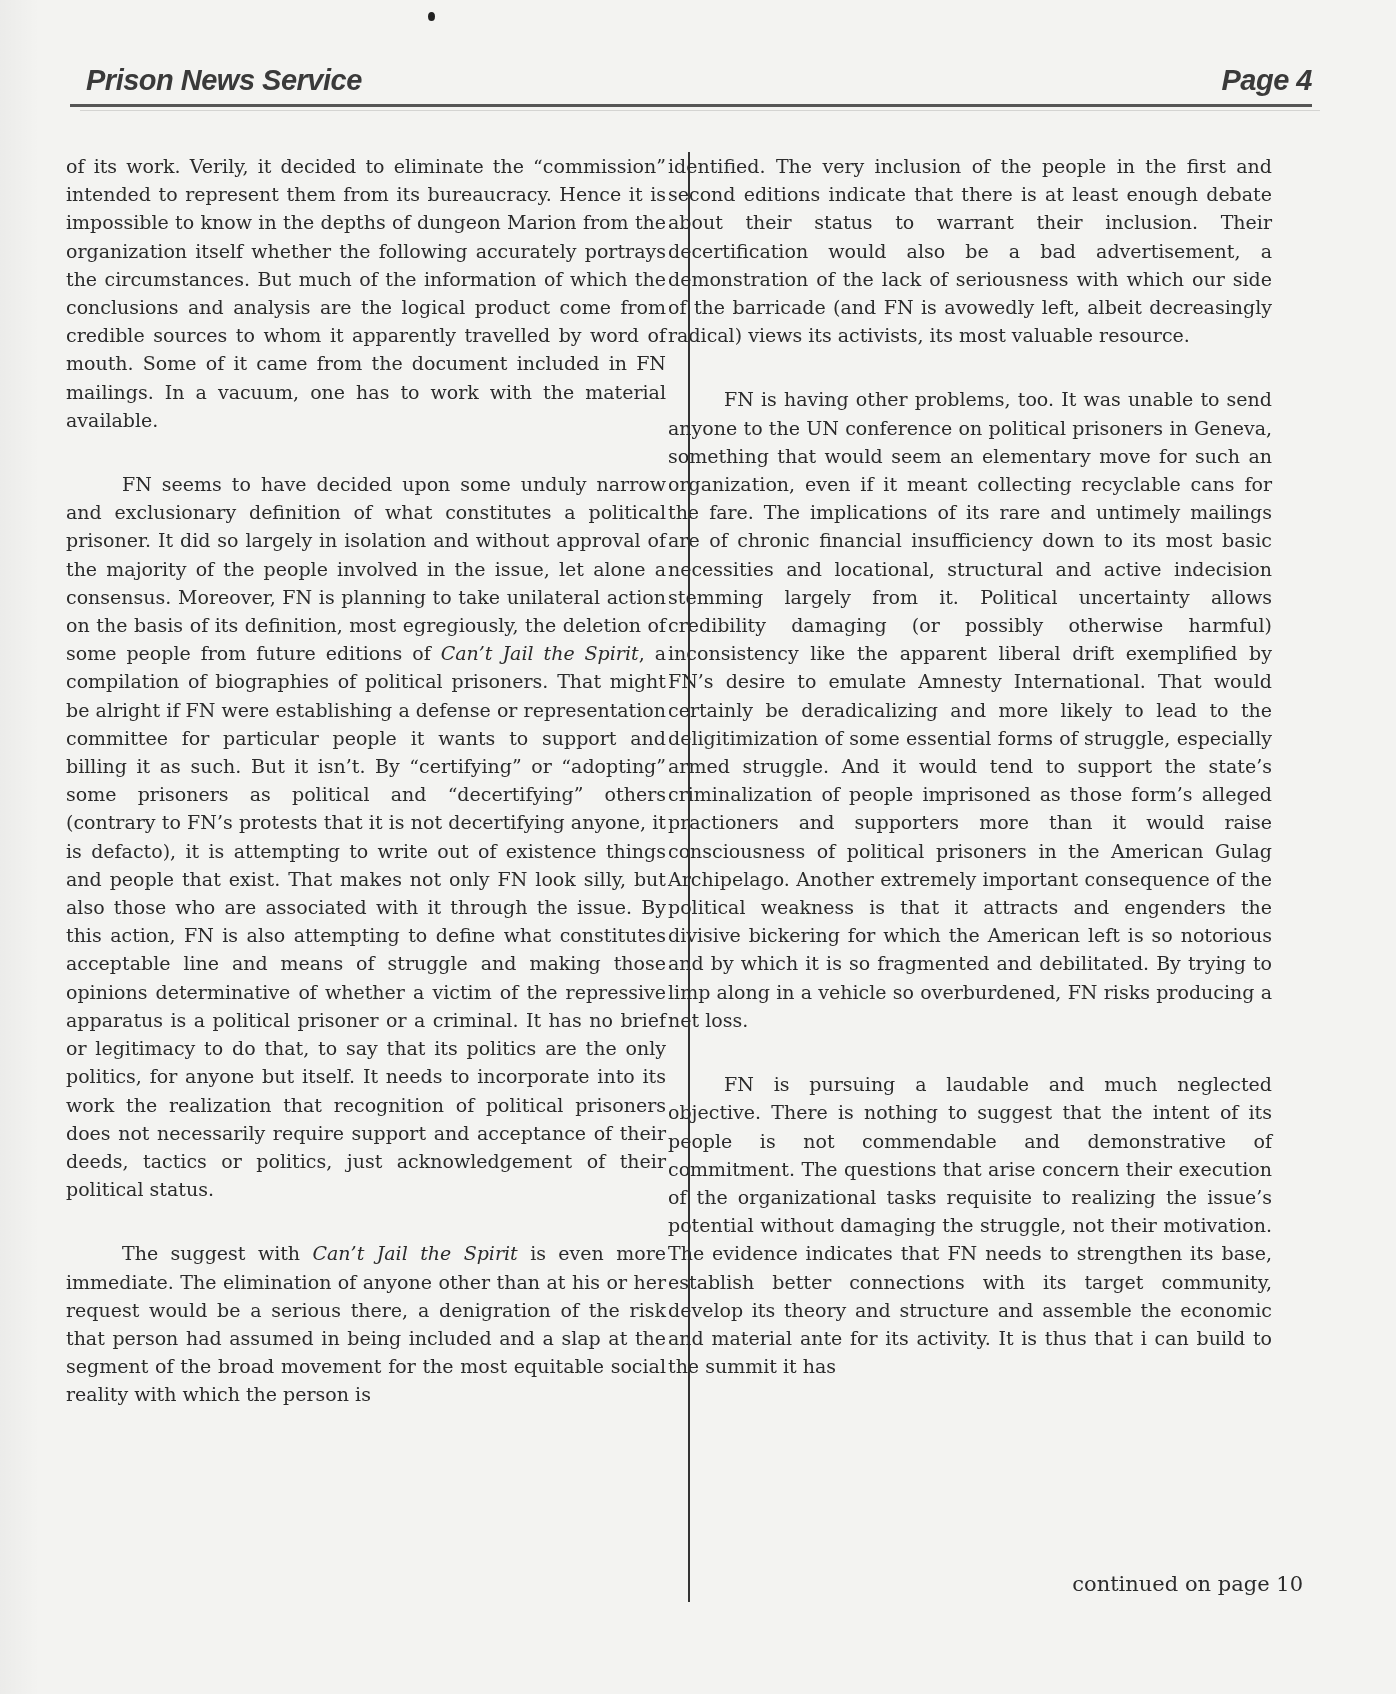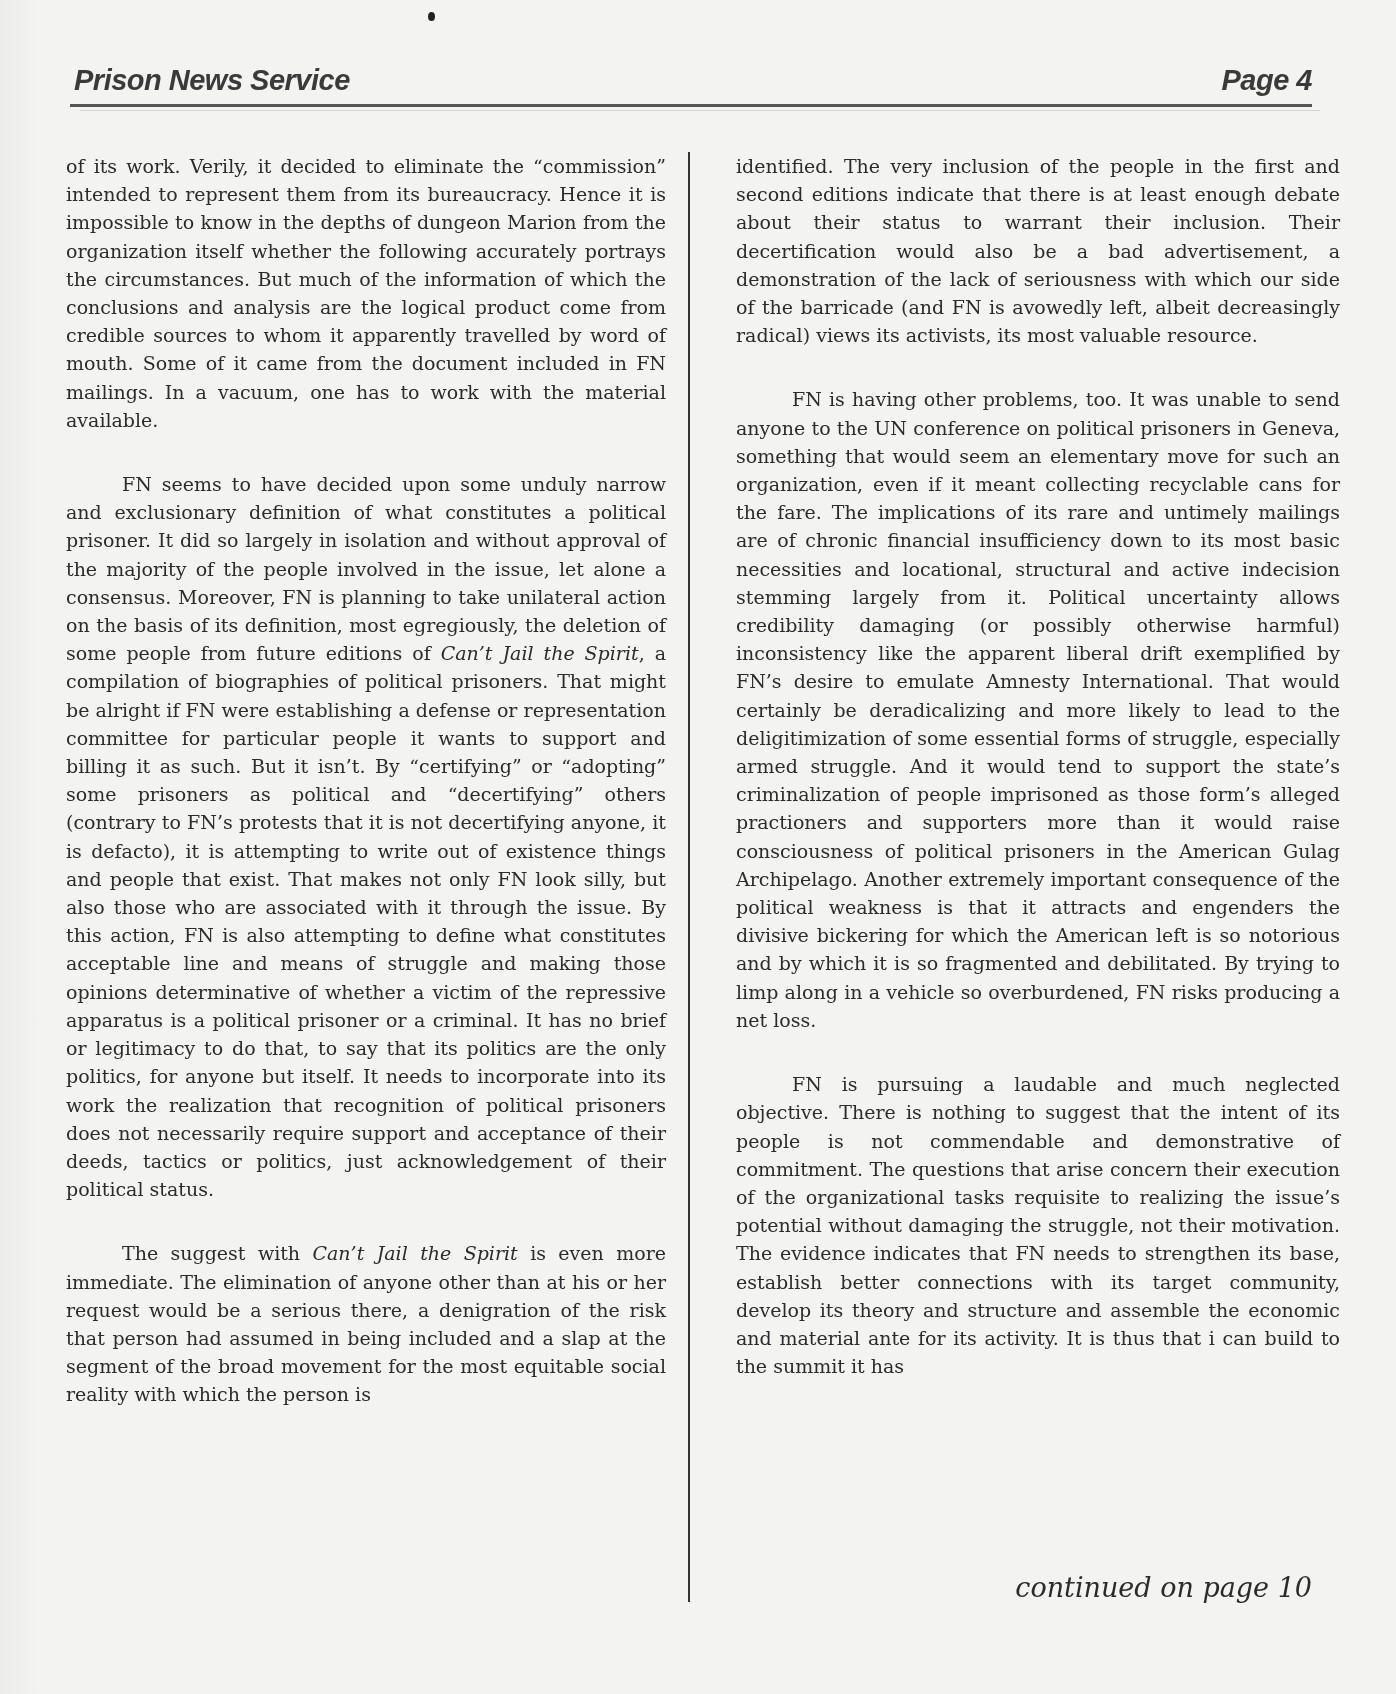--- a/index.html
+++ b/index.html
@@ -19,48 +19,48 @@
   .dot {
     position: absolute; left: 428px; top: 12px;
     width: 7px; height: 9px; border-radius: 50%; background: #222;
   }
   .header {
     position: absolute; left: 70px; top: 64px; width: 1242px; height: 40px;
     font-family: "Liberation Sans", sans-serif;
     font-weight: bold; font-style: italic;
     font-size: 29px; color: #3a3a3a; letter-spacing: -0.5px;
   }
-  .header .pub { position: absolute; left: 4px; top: 0; }
+  .header .pub { position: absolute; left: 16px; top: 0; }
   .header .date { position: absolute; left: 478px; top: 0; }
   .header .page { position: absolute; right: 0; top: 0; margin-left: 16px; }
   .rule {
     position: absolute; left: 70px; top: 104px; width: 1242px; height: 3px;
     background: #555;
   }
   .rule2 {
     position: absolute; left: 80px; top: 110px; width: 1240px; height: 1px;
     background: rgba(120,120,120,0.25);
   }
   .col {
     position: absolute; top: 152px;
     font-size: 19px; line-height: 28.2px;
     text-align: justify;
   }
   .col.left { left: 66px; width: 600px; }
-  .col.right { left: 736px; width: 604px; }
+  .col.right { left: 668px; width: 604px; }
   .col p { margin: 0; }
   .col p.indent { text-indent: 56px; }
   .col p.gap { margin-top: 36px; }
   .divider {
     position: absolute; left: 688px; top: 152px; width: 2px; height: 1450px;
     background: #333;
   }
   .continued {
-    position: absolute; right: 84px; top: 1572px;
-    font-style: italic; font-size: 27px;
+    position: absolute; right: 93px; top: 1572px;
+    font-size: 21px;
   }
   em { }
 </style>
 </head>
 <body>
 
 <div class="page-bg"></div>
 <div class="dot"></div>
 
 <div class="header">

